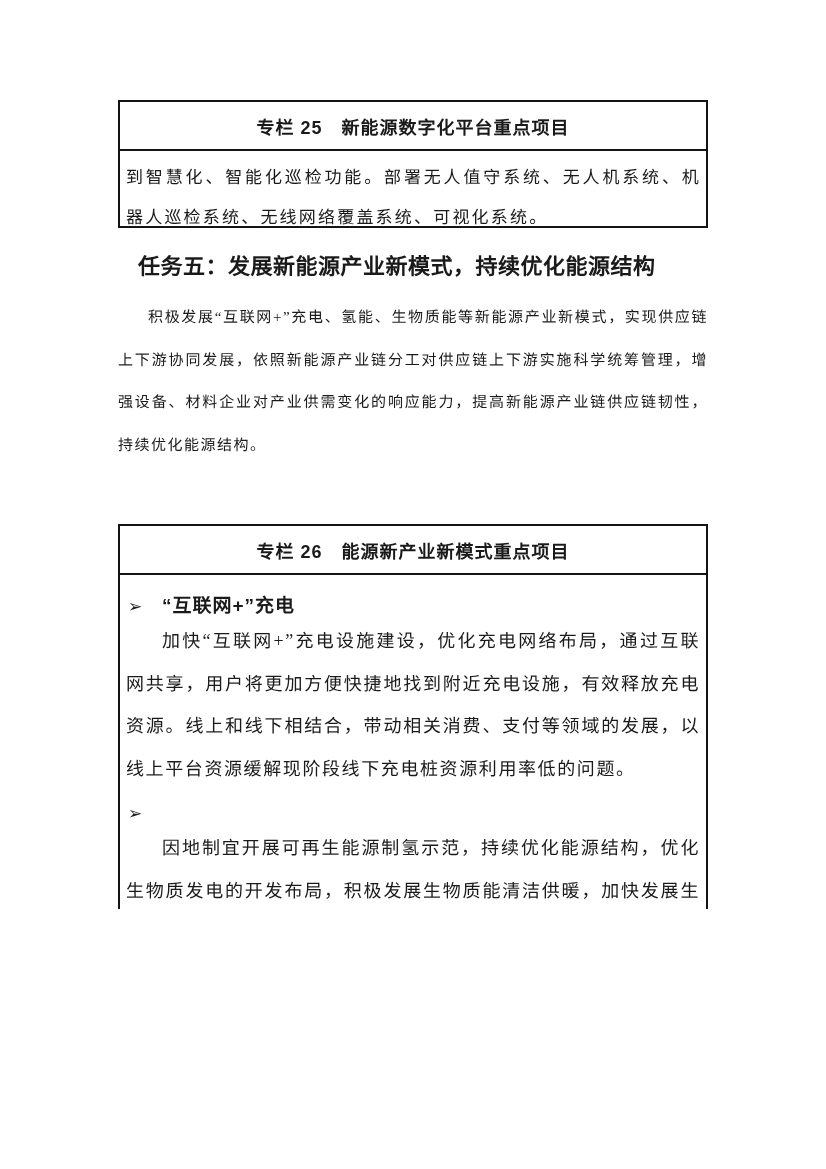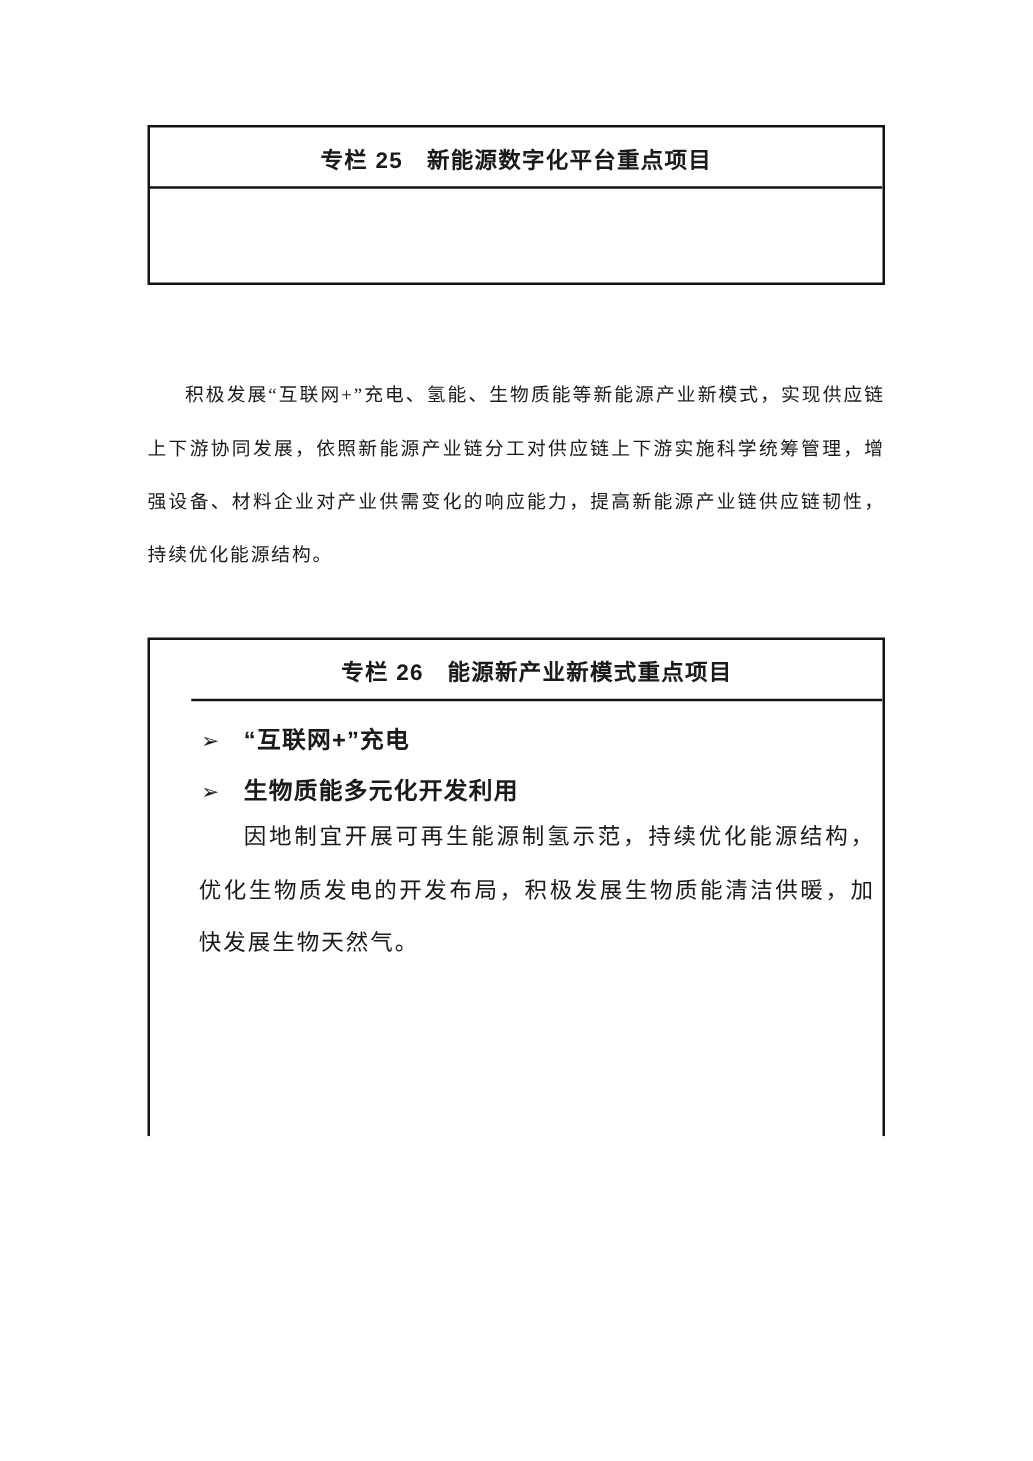--- a/index.html
+++ b/index.html
@@ -31,21 +31,21 @@
     border-bottom: 2px solid #141414;
   }
   #box25 { top: 100px; height: 128px; }
   #box25 .panel-body {
     padding: 7px 5px 0 6px;
     font-size: 17px;
     line-height: 40px;
     letter-spacing: 2.2px;
     text-align: justify;
   }
-  #box26 { top: 510px; height: 440px; padding-left: 33px; }
+  #box26 { top: 524px; height: 440px; }
   #box26 .panel-content { padding: 2px 6px 0 6px; }
   .bullet-row {
     display: flex;
     align-items: baseline;
     font-family: "Liberation Sans", "DejaVu Sans", sans-serif;
     font-weight: 700;
     font-size: 19px;
     margin-top: 13px;
     letter-spacing: 1px;
   }
@@ -93,37 +93,39 @@
     letter-spacing: 1px;
   }
 </style>
 </head>
 <body>
 
 <div class="page">
 
   <div class="panel" id="box25">
     <div class="panel-title">专栏 25　新能源数字化平台重点项目</div>
+    <div class="panel-body">到智慧化、智能化巡检功能。部署无人值守系统、无人机系统、机器人巡检系统、无线网络覆盖系统、可视化系统。</div>
   </div>
 
+  <div class="section-heading">任务五：发展新能源产业新模式，持续优化能源结构</div>
 
   <div class="main-par">积极发展“互联网+”充电、氢能、生物质能等新能源产业新模式，实现供应链上下游协同发展，依照新能源产业链分工对供应链上下游实施科学统筹管理，增强设备、材料企业对产业供需变化的响应能力，提高新能源产业链供应链韧性，持续优化能源结构。</div>
 
   <div class="panel" id="box26">
     <div class="panel-title">专栏 26　能源新产业新模式重点项目</div>
     <div class="panel-content">
 
       <div class="bullet-row">
         <span class="bullet-glyph">➢</span>
         <span>“互联网+”充电</span>
       </div>
+      <div class="box-par">加快“互联网+”充电设施建设，优化充电网络布局，通过互联网共享，用户将更加方便快捷地找到附近充电设施，有效释放充电资源。线上和线下相结合，带动相关消费、支付等领域的发展，以线上平台资源缓解现阶段线下充电桩资源利用率低的问题。</div>
 
       <div class="bullet-row">
         <span class="bullet-glyph">➢</span>
-        <span>生物质能多元化开发利用</span>
       </div>
       <div class="box-par">因地制宜开展可再生能源制氢示范，持续优化能源结构，优化生物质发电的开发布局，积极发展生物质能清洁供暖，加快发展生物天然气。</div>
 
     </div>
   </div>
 
   <div class="page-number">25</div>
 
 </div>
 

